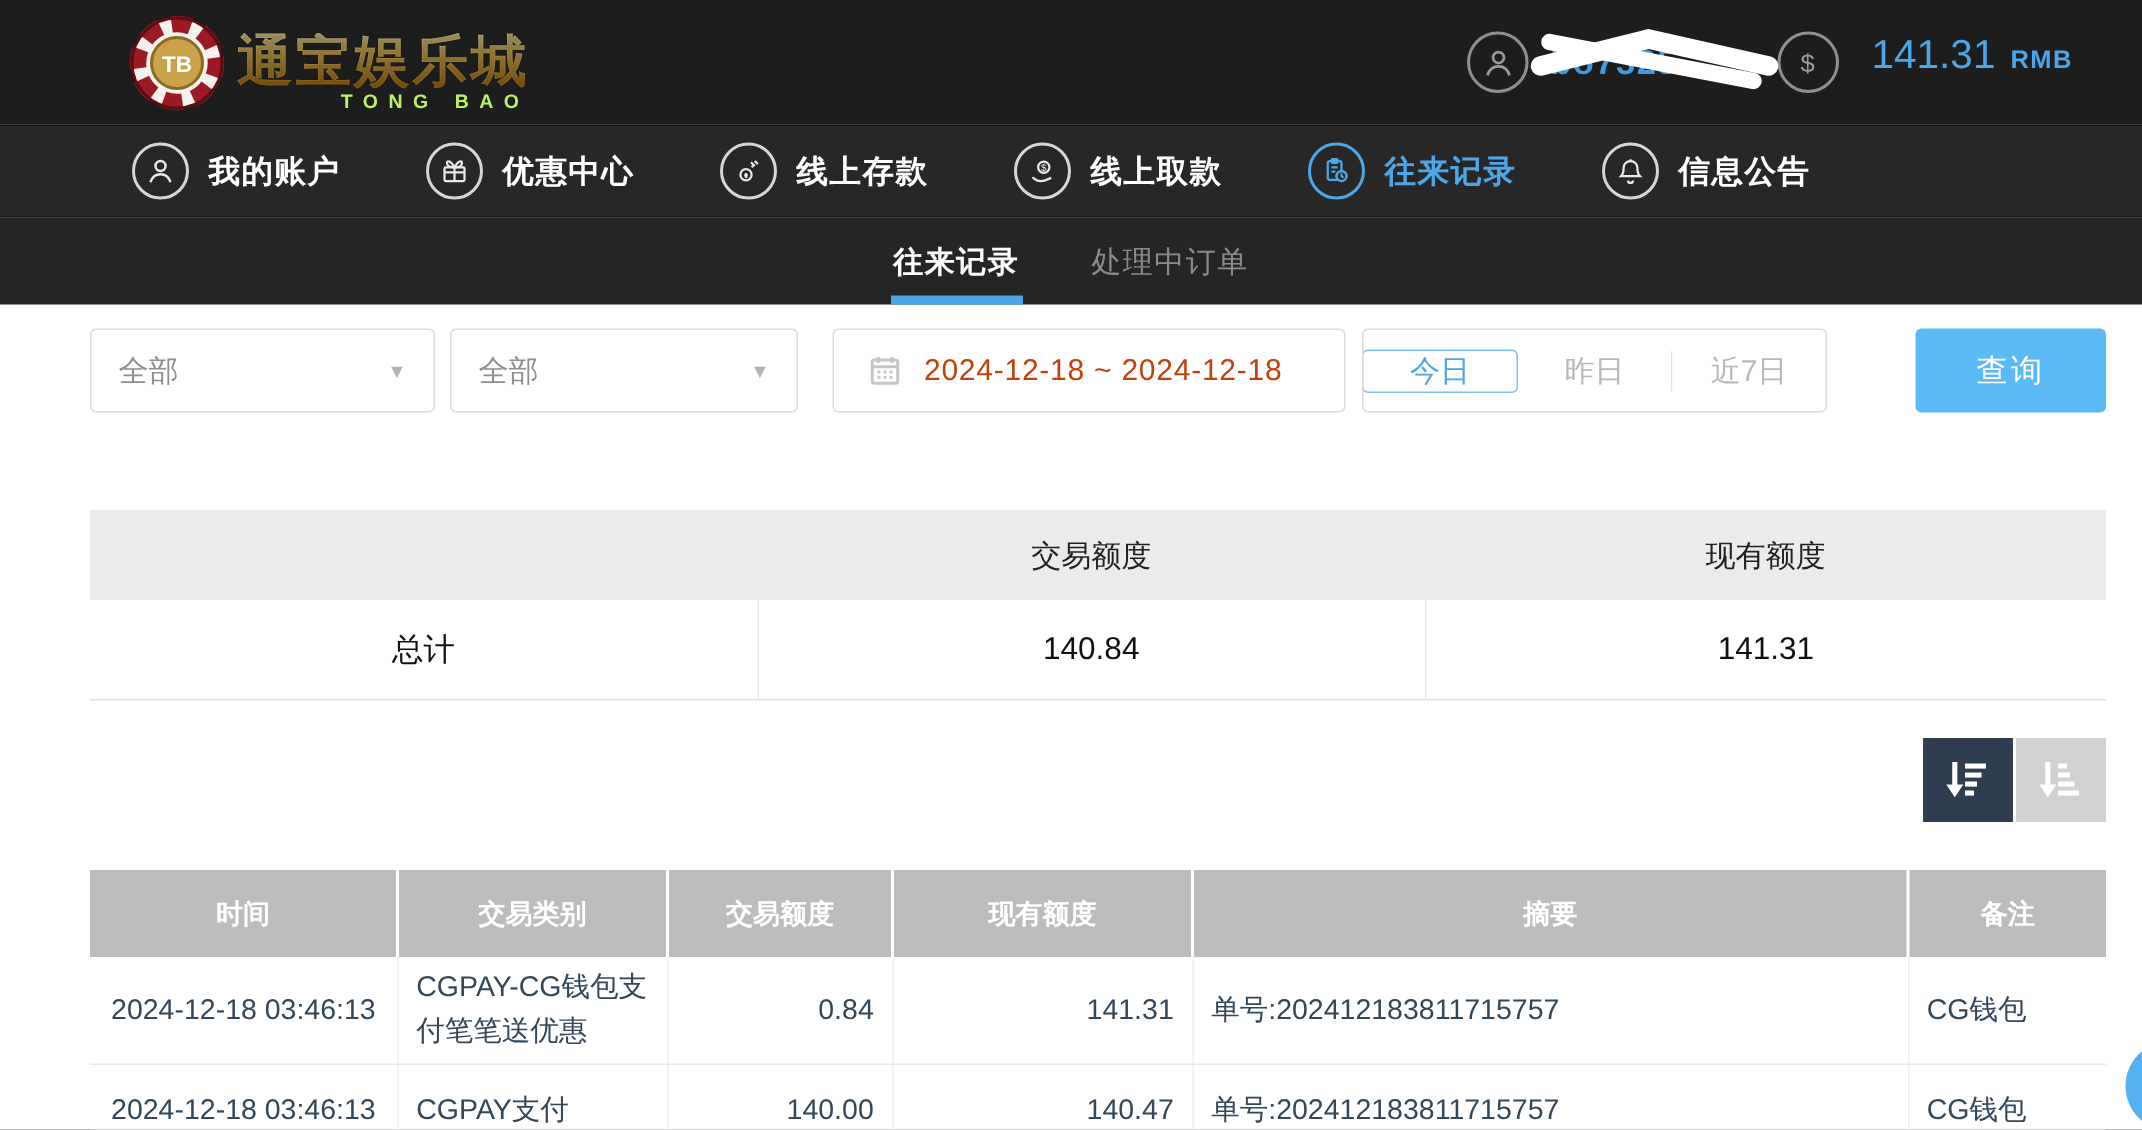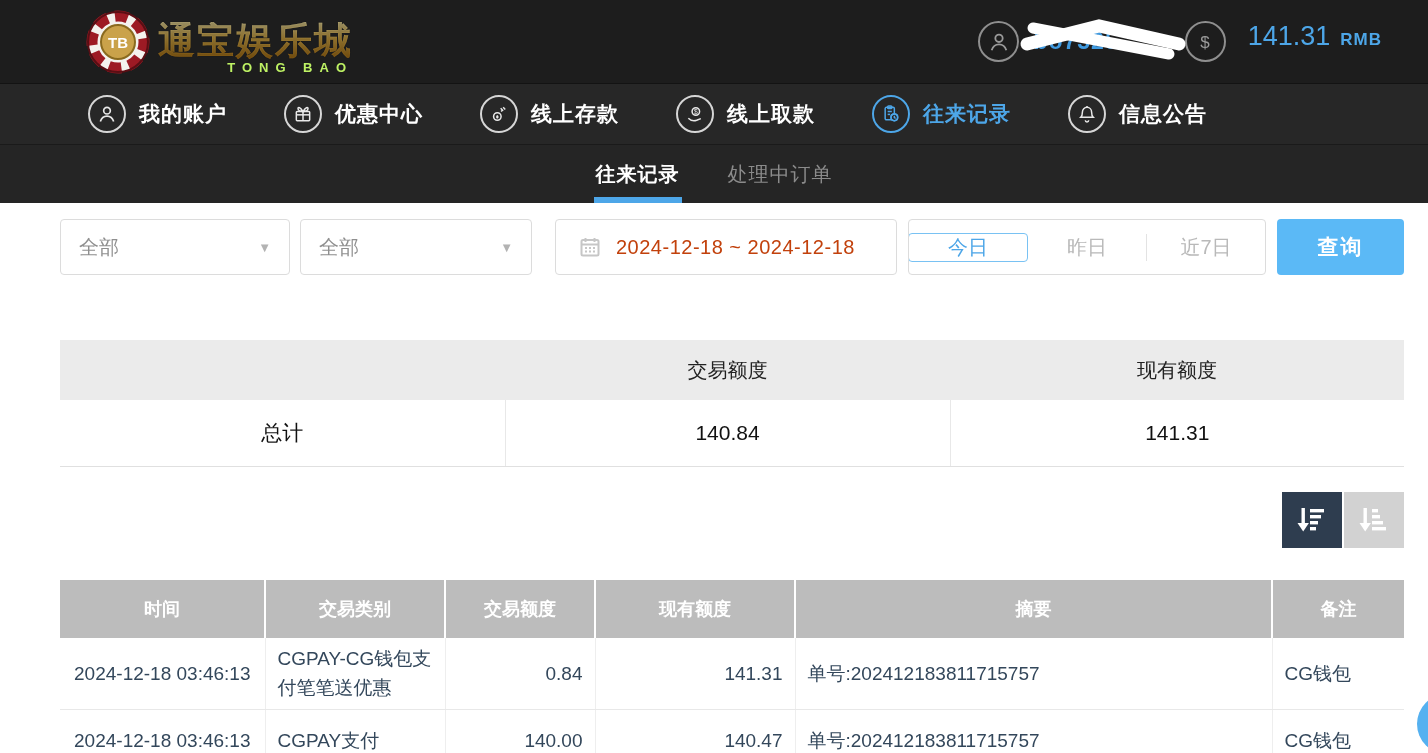--- a/index.html
+++ b/index.html
@@ -46,27 +46,27 @@
   .subtab.active::after { content:""; position:absolute; left:22px; right:22px; bottom:0; height:6px; background:#4da6e8; }
 
   
   .ctrl { position:absolute; top:219px; height:56px; border:1px solid #dcdcdc; border-radius:4px; background:#fff;
     display:flex; align-items:center; font-size:20px; color:#8f8f8f; }
   .select1 { left:60px; width:230px; padding:0 18px; justify-content:space-between; cursor:pointer; }
   .select2 { left:300px; width:232px; padding:0 18px; justify-content:space-between; cursor:pointer; }
   .caret { font-size:13px; color:#b3b3b3; }
   .datefield { left:555px; width:342px; padding:0 22px; gap:14px; cursor:pointer; }
   .datefield .date-text { color:#c2410c; letter-spacing:.5px; }
-  .quick-group { left:908px; width:358px; display:flex; padding:0; overflow:hidden; }
+  .quick-group { left:908px; width:310px; display:flex; padding:0; overflow:hidden; }
   .quick-btn { flex:1; display:flex; align-items:center; justify-content:center; font-size:20px; color:#b9b9b9;
     border-right:1px solid #e3e3e3; cursor:pointer; background:#fff; }
   .quick-btn:last-child { border-right:none; }
   .quick-btn.active { color:#4da6e8; border:1px solid #79c2f3; border-radius:4px; margin:-1px 0 -1px -1px; }
   .search-btn { left:1277px; width:127px; background:#5bb9f6; border:none; color:#fff; font-size:21px;
-    justify-content:center; cursor:pointer; letter-spacing:2px;font-weight:bold; }
+    justify-content:center; cursor:pointer; letter-spacing:2px; }
 
   
   .summary { position:absolute; left:60px; top:340px; width:1344px; border-collapse:collapse; table-layout:fixed; }
   .summary th { height:60px; background:#ebebeb; font-size:20px; font-weight:normal; color:#222; text-align:center; }
   .summary td { height:66px; background:#fff; font-size:21px; color:#111; text-align:center;
     border-bottom:1px solid #e0e0e0; }
   .summary td + td { border-left:1px solid #e8e8e8; }
 
   
   .sort-btn { position:absolute; top:492px; width:60px; height:56px; display:flex; align-items:center;

